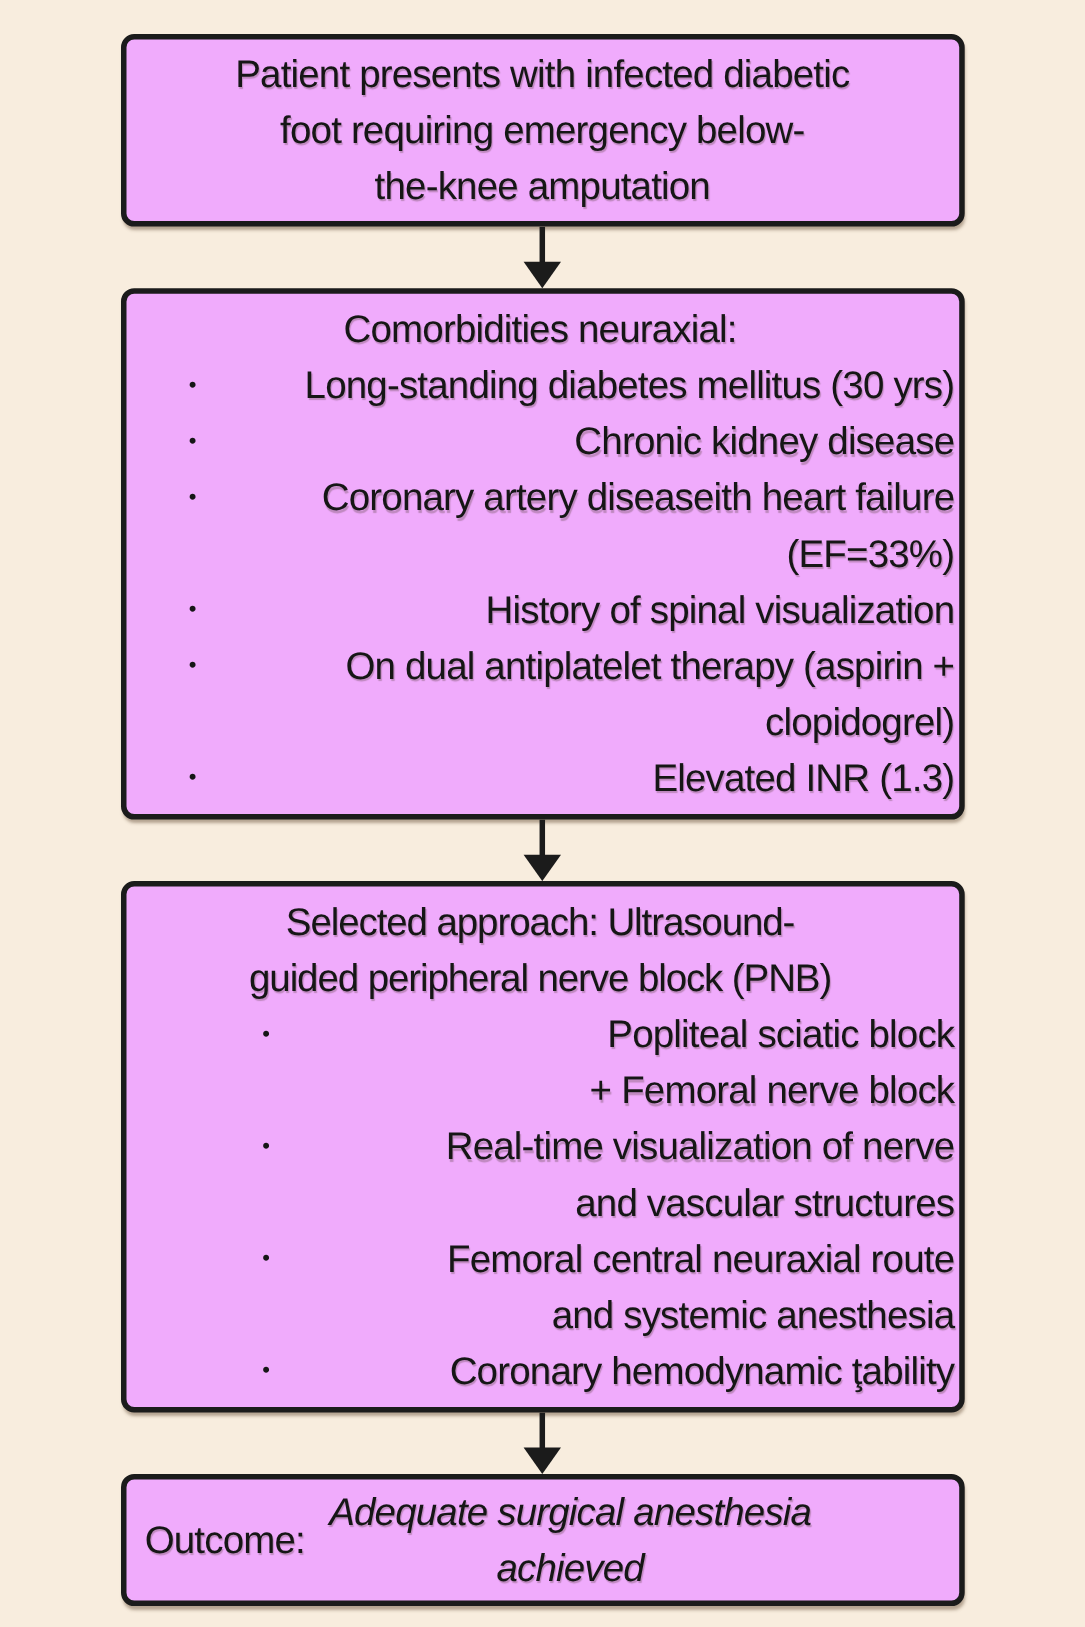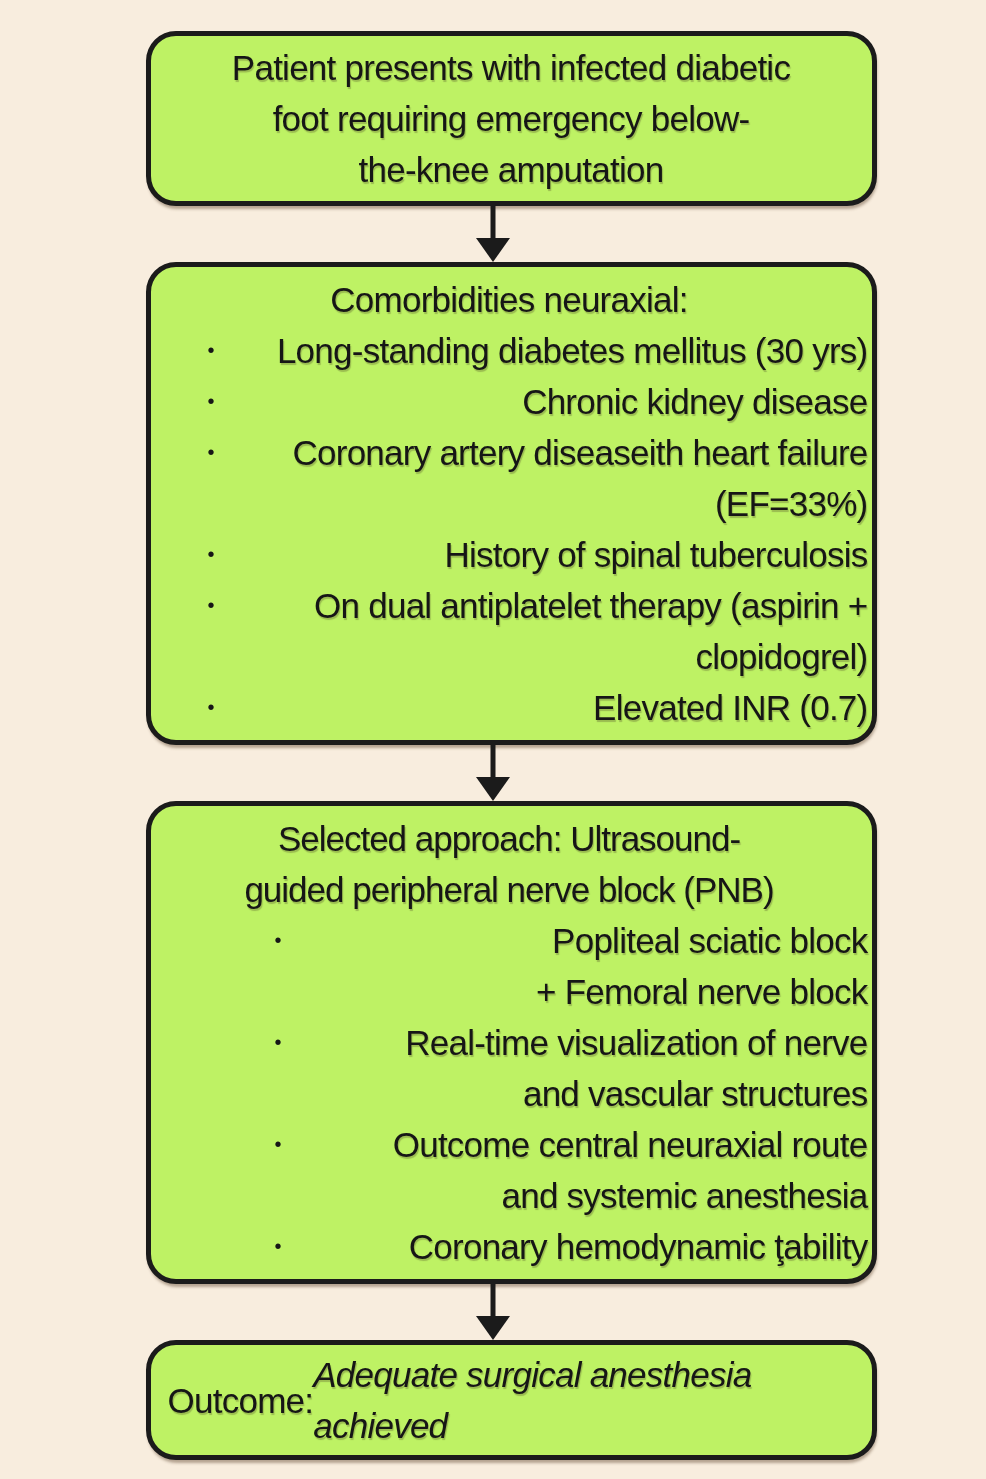--- a/index.html
+++ b/index.html
@@ -14,28 +14,27 @@
   .flow {
     width: 767px;
     margin: 0 auto;
     padding-top: 31px;
     display: flex;
     flex-direction: column;
   }
   .box {
     box-sizing: border-box;
     border: 5px solid #1b1b1b;
-    border-radius: 30px;
-    background: #bef264;
+    border-radius: 12px;
+    background: #f0abfc;
     box-shadow: 1px 4px 3px -1px rgba(95, 72, 48, 0.45);
     font-size: 35px;
     letter-spacing: -0.75px;
     line-height: 51px;
     text-shadow: 1px 2px 1px rgba(60, 45, 30, 0.28);
-    margin-left: 36px;
   }
   .title {
     text-align: center;
     white-space: pre-line;
   }
   .title.bold {
     font-weight: normal;
     letter-spacing: -1px;
   }
   .box-presentation { padding: 6px 6px; }
@@ -63,20 +62,22 @@
     height: 56px;
     display: flex;
     justify-content: center;
   }
   .arrow-wrap svg { display: block; }
   .box-outcome {
     min-height: 120px;
     padding: 4px 4px 4px 17px;
     display: flex;
     align-items: center;
+    gap: 22px;
+    text-align: center;
   }
   .outcome-label { flex: 0 0 auto; }
   .outcome-text { white-space: pre-line; font-style: italic; }
 </style>
 </head>
 <body>
 
 <div class="flow">
 
   <section class="box box-presentation">
@@ -103,30 +104,30 @@
         <span class="dot">•</span>
         <span class="btext">Chronic kidney disease</span>
       </li>
       <li>
         <span class="dot">•</span>
         <span class="btext">Coronary artery diseaseith heart failure
 (EF=33%)</span>
       </li>
       <li>
         <span class="dot">•</span>
-        <span class="btext">History of spinal tuberculosis</span>
+        <span class="btext">History of spinal visualization</span>
       </li>
       <li>
         <span class="dot">•</span>
         <span class="btext">On dual antiplatelet therapy (aspirin +
 clopidogrel)</span>
       </li>
       <li>
         <span class="dot">•</span>
-        <span class="btext">Elevated INR (0.7)</span>
+        <span class="btext">Elevated INR (1.3)</span>
       </li>
     </ul>
   </section>
 
   <div class="arrow-wrap">
     <svg width="38" height="56" viewBox="0 0 38 56" aria-hidden="true">
       <rect x="16.5" y="0" width="5" height="34" fill="#1b1b1b"></rect>
       <polygon points="2,32 36,32 19,56" fill="#1b1b1b"></polygon>
     </svg>
   </div>
@@ -140,21 +141,21 @@
         <span class="btext">Popliteal sciatic block
 + Femoral nerve block</span>
       </li>
       <li>
         <span class="dot">•</span>
         <span class="btext">Real-time visualization of nerve
 and vascular structures</span>
       </li>
       <li>
         <span class="dot">•</span>
-        <span class="btext">Outcome central neuraxial route
+        <span class="btext">Femoral central neuraxial route
 and systemic anesthesia</span>
       </li>
       <li>
         <span class="dot">•</span>
         <span class="btext">Coronary hemodynamic ţability</span>
       </li>
     </ul>
   </section>
 
   <div class="arrow-wrap">

